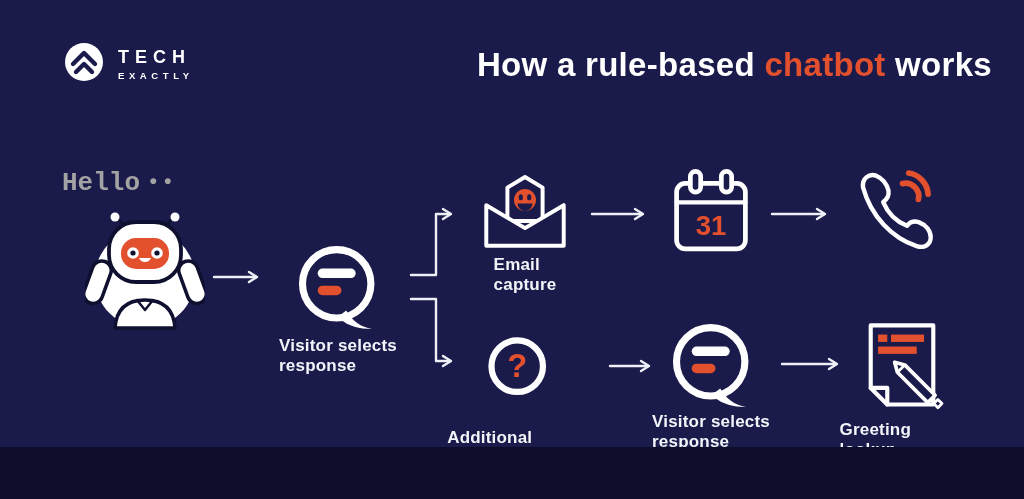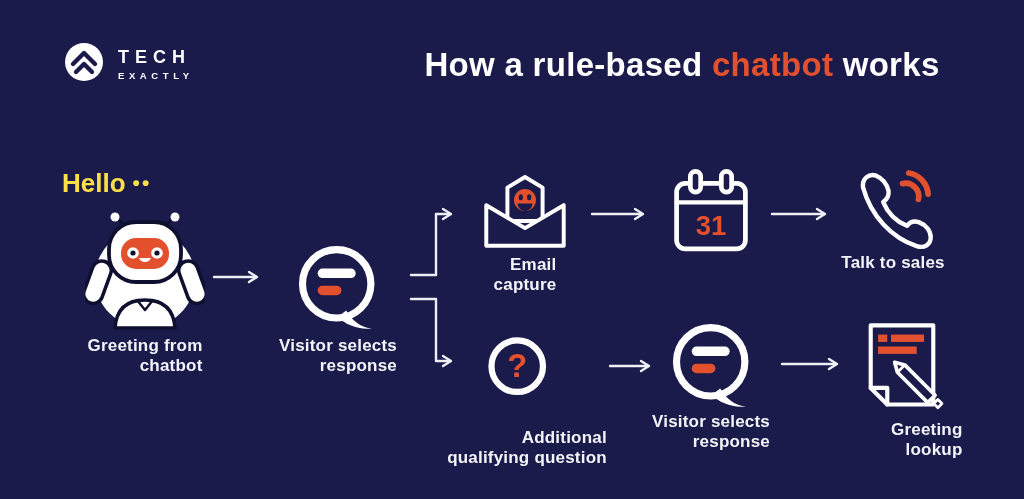--- a/index.html
+++ b/index.html
@@ -1,42 +1,42 @@
 <!DOCTYPE html>
 <html><head>
 <meta charset="utf-8">
 <style>
   html,body{margin:0;padding:0;background:#0d0d2b;}
   .canvas{
-    position:relative;width:1024px;height:499px;overflow:hidden;
+    position:relative;width:1024px;height:447px;overflow:hidden;
     background:#1a1a4b;
     font-family:"Liberation Sans", sans-serif;
   }
   
   .logo{position:absolute;left:64px;top:42px;display:flex;align-items:flex-start;}
   .logo-mark{width:40px;height:40px;}
   .logo-text{margin-left:14px;color:#ffffff;}
   .logo-line1{font-size:18px;font-weight:bold;letter-spacing:6px;line-height:18px;margin-top:6px;}
   .logo-line2{font-size:9.5px;font-weight:bold;letter-spacing:4.6px;margin-top:4px;}
   
   .title{
-    position:absolute;left:372px;top:46px;width:620px;text-align:center;
+    position:absolute;left:372px;top:46px;width:620px;text-align:right;
     color:#ffffff;font-size:33px;font-weight:bold;letter-spacing:0.3px;
   }
   .title .hl{color:#e2502d;}
   
-  .hello{position:absolute;left:62px;top:168px;color:#fde047;font-size:26px;font-weight:bold;}
+  .hello{position:absolute;left:62px;top:168px;color:#a3a3a3;font-size:26px;font-weight:bold;font-family:Liberation Mono, monospace;}
   .hello .dots{font-size:21px;letter-spacing:2px;vertical-align:2px;margin-left:7px;}
   
   .icon{position:absolute;}
   
   .node-label{
     position:absolute;transform:translateX(-50%);
     color:#f3f4f9;font-size:17px;font-weight:bold;line-height:20px;
-    text-align:right;white-space:pre-line;letter-spacing:0.2px;
+    text-align:left;white-space:pre-line;letter-spacing:0.2px;
   }
   .connectors{position:absolute;left:0;top:0;}
 </style>
 </head>
 <body>
 
 <div class="canvas">
 
   <div class="logo">
     <svg class="logo-mark" viewBox="0 0 40 40">
@@ -84,22 +84,20 @@
       <path d="M52,90 L60,100 L68,90" fill="none" stroke="#0f1030" stroke-width="2.5"></path>
       <rect x="24" y="12" width="72" height="60" rx="27" fill="#ffffff" stroke="#0f1030" stroke-width="3.8"></rect>
       <rect x="36" y="28" width="48" height="31" rx="15" fill="#e2502d"></rect>
       <circle cx="48" cy="43" r="5.8" fill="#ffffff"></circle>
         <circle cx="48" cy="43" r="2.6" fill="#0f1030"></circle>
       <circle cx="72" cy="43" r="5.8" fill="#ffffff"></circle>
         <circle cx="72" cy="43" r="2.6" fill="#0f1030"></circle>
       <path d="M54,48 A6.5,6.5 0 0 0 66,48 Z" fill="#ffffff"></path>
     </g>
   </svg>
-  <div class="node-label" style="left:145px;top:336px">Greeting from
-chatbot</div>
 
   <svg class="icon" style="left:293px;top:242px" width="95" height="95" viewBox="0 0 100 100">
     <path d="M56,72 C62,83 72,90 83,91 C70,93 55,87 47,79 Z" fill="#ffffff"></path>
     <circle cx="46" cy="44" r="36" fill="none" stroke="#ffffff" stroke-width="7.5"></circle>
     <rect x="26" y="28" width="40" height="10" rx="5" fill="#ffffff"></rect>
     <rect x="26" y="46" width="25" height="10" rx="5" fill="#e2502d"></rect>
   </svg>
   <div class="node-label" style="left:338px;top:336px">Visitor selects
 response</div>
 
@@ -126,21 +124,20 @@
     </g>
   </svg>
 
   <svg class="icon" style="left:848px;top:166px" width="88" height="88" viewBox="0 0 100 100">
     <g stroke-linecap="round" stroke-linejoin="round" fill="none">
       <path d="M17,24 C16,14 24,8 32,11 C39,14 44,20 46,28 C47,34 44,38 40,41 C45,53 55,63 67,68 C70,64 75,62 81,64 C89,67 94,74 94,81 C94,89 87,94 78,91 C50,82 26,57 17,24 Z" stroke="#ffffff" stroke-width="5"></path>
       <path d="M62,20 A15,15 0 0 1 80,38" stroke="#e2502d" stroke-width="6.5"></path>
       <path d="M69,8 A26,26 0 0 1 91,32" stroke="#e2502d" stroke-width="6.5"></path>
     </g>
   </svg>
-  <div class="node-label" style="left:893px;top:253px">Talk to sales</div>
 
   <svg class="icon" style="left:479px;top:328px" width="78" height="78" viewBox="0 0 100 100">
     <circle cx="49" cy="49" r="33" fill="none" stroke="#ffffff" stroke-width="8"></circle>
     <text x="49" y="63" text-anchor="middle" font-family="Liberation Sans, sans-serif" font-size="42" font-weight="bold" fill="#e2502d">?</text>
   </svg>
   <div class="node-label" style="left:527px;top:428px">Additional
 qualifying question</div>
 
   <svg class="icon" style="left:667px;top:320px" width="95" height="95" viewBox="0 0 100 100">
     <path d="M56,72 C62,83 72,90 83,91 C70,93 55,87 47,79 Z" fill="#ffffff"></path>

